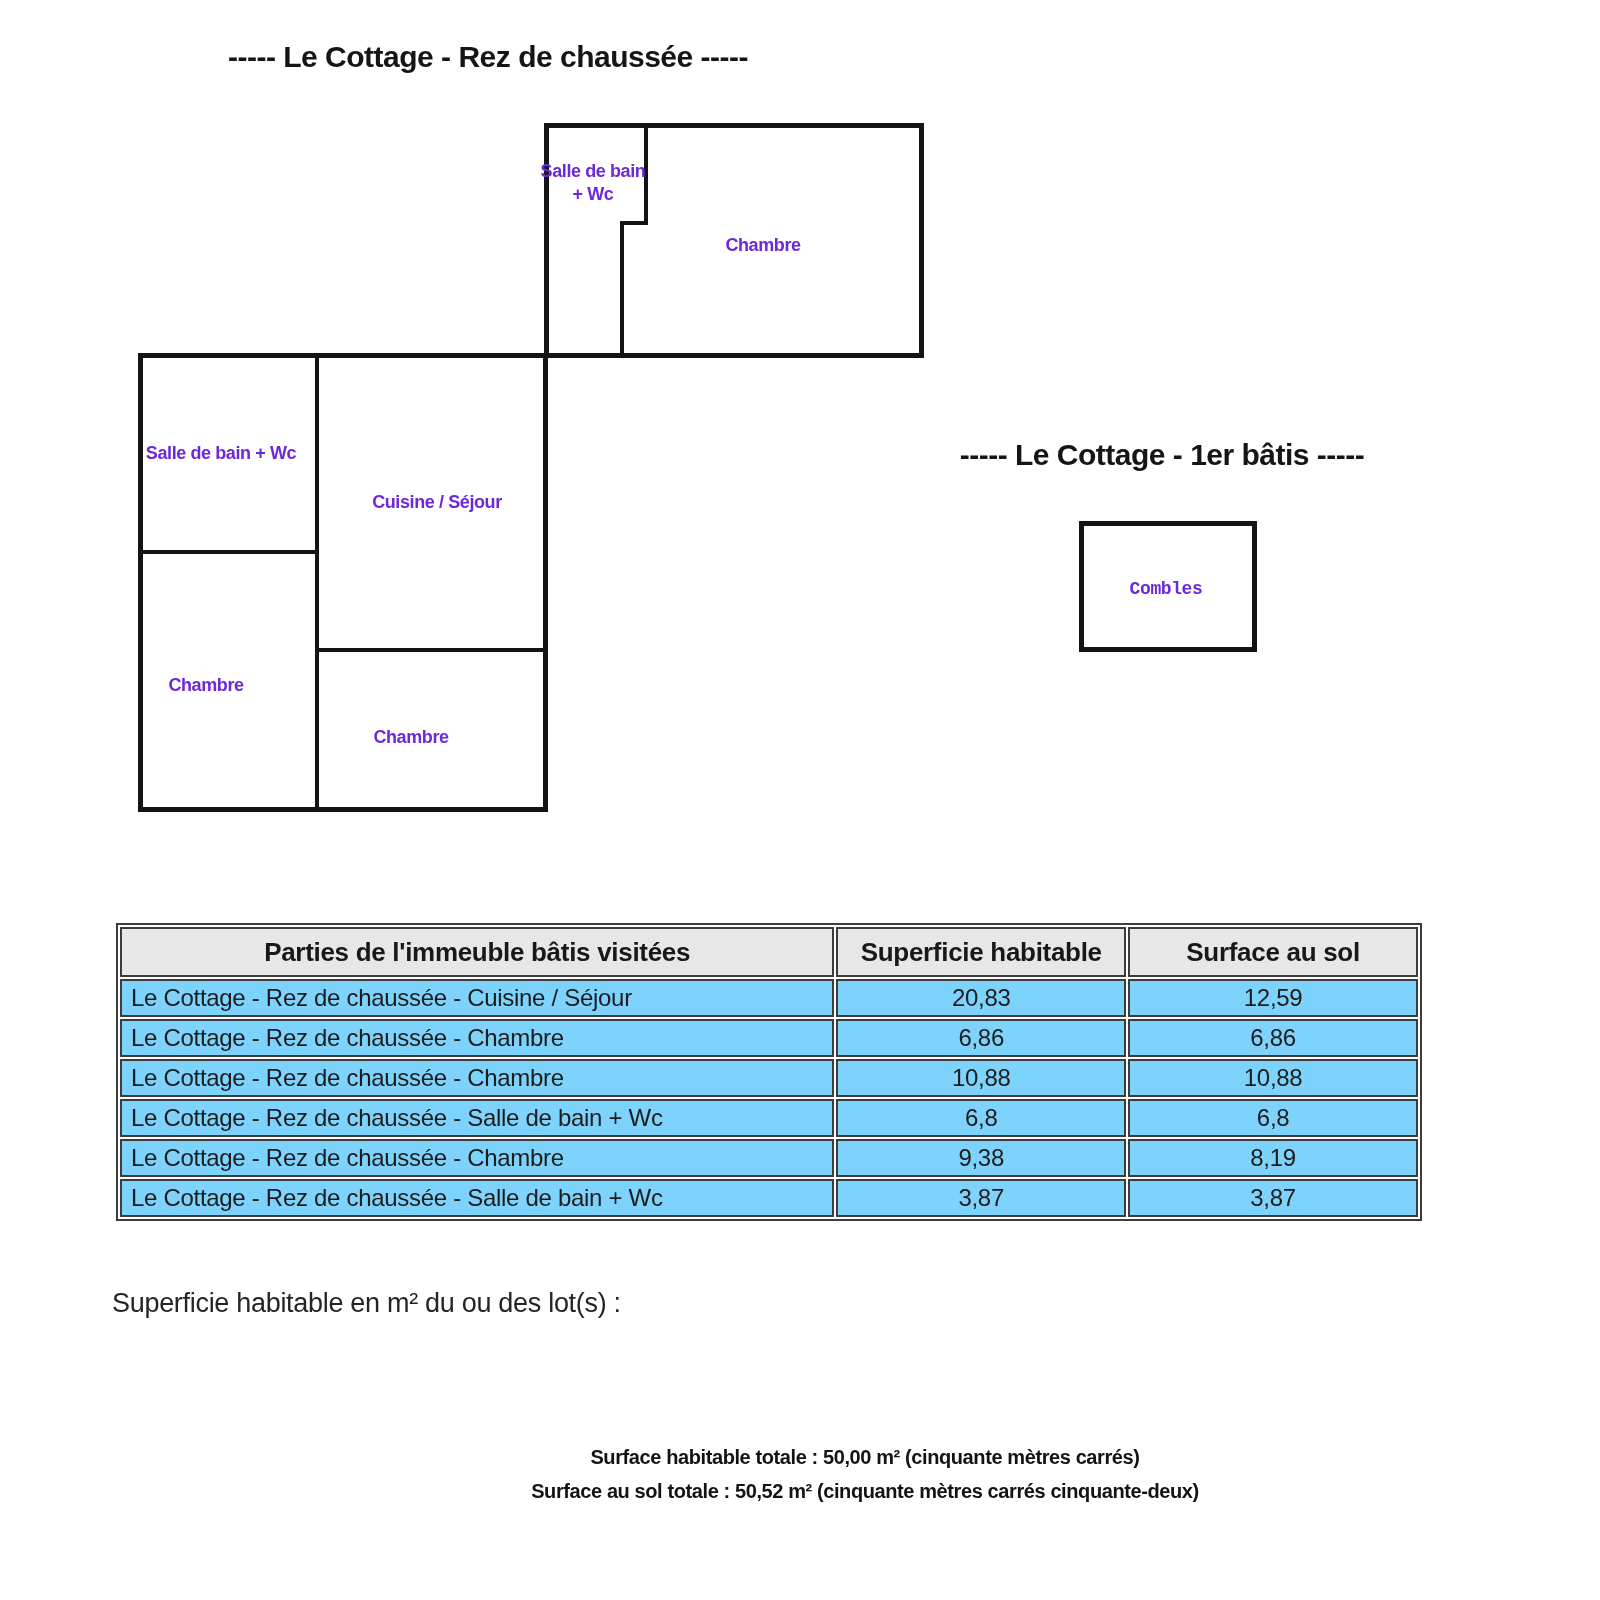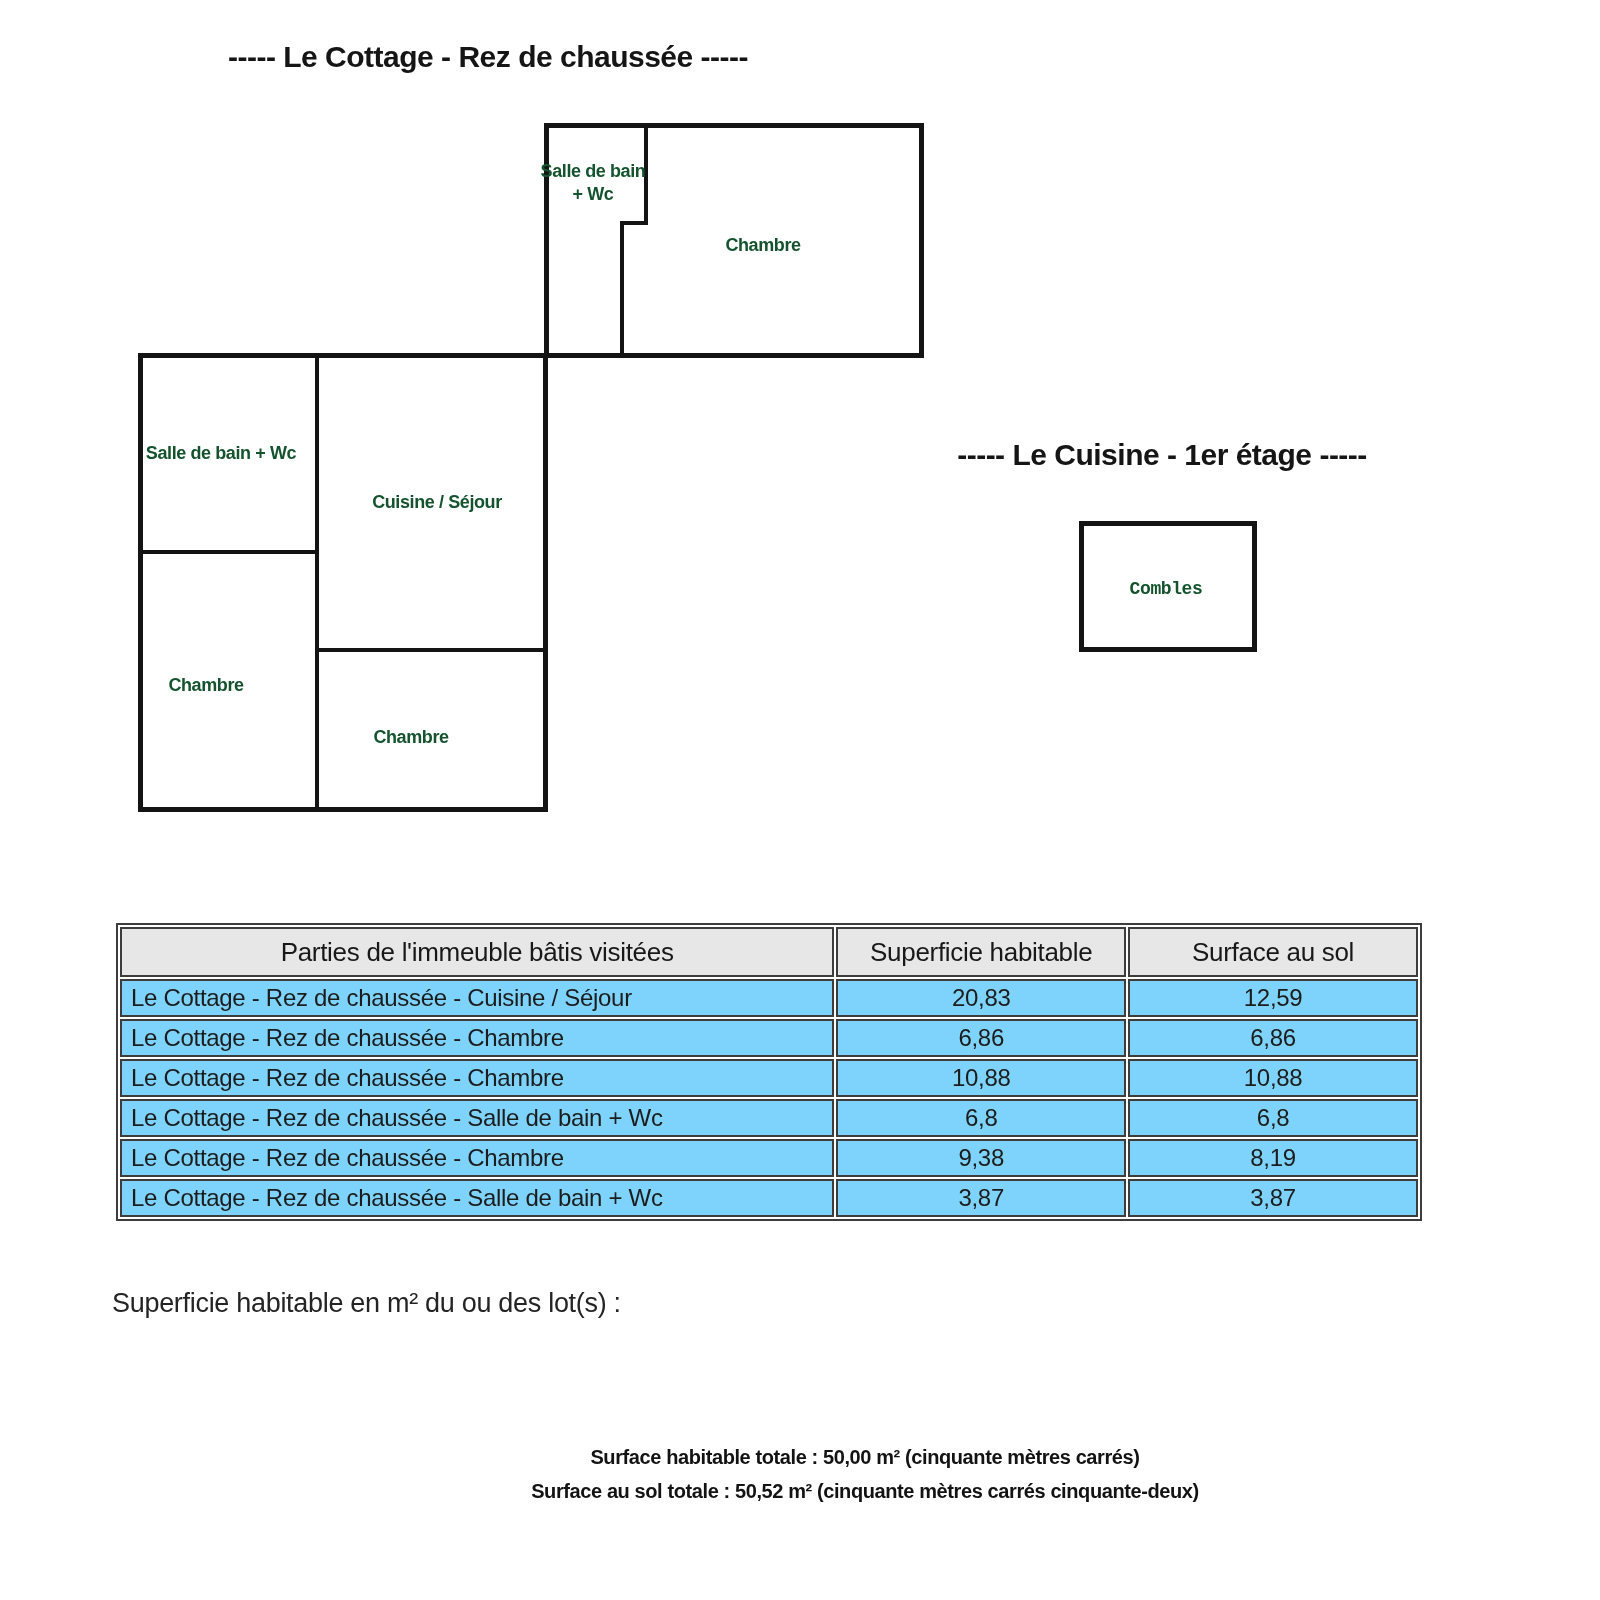--- a/index.html
+++ b/index.html
@@ -45,21 +45,21 @@
   .wall-lower-div-h1 { left: 140px; top: 550px; width: 177px; height: 4px; }
   .wall-lower-div-h2 { left: 317px; top: 648px; width: 229px; height: 4px; }
 
   
   .room-label {
     position: absolute;
     transform: translate(-50%, -50%);
     font-size: 18px;
     font-weight: bold;
     letter-spacing: -0.4px;
-    color: #14532d;
+    color: #6d28d9;
     text-align: center;
     white-space: pre-line;
     line-height: 1.25;
   }
   .lbl-bath-top    { left: 593px;  top: 182px; }
   .lbl-chambre-top { left: 763px;  top: 245px; }
   .lbl-bath-left   { left: 221px;  top: 453px; }
   .lbl-cuisine     { left: 437px;  top: 502px; }
   .lbl-chambre-left{ left: 206px;  top: 685px; }
   .lbl-chambre-mid { left: 411px;  top: 737px; }
@@ -77,21 +77,21 @@
   }
   table.surfaces th, table.surfaces td {
     border: 2px solid #3d3d3d;
     overflow: hidden;
     white-space: nowrap;
   }
   table.surfaces th {
     height: 50px;
     background: #e7e7e7;
     font-size: 26px;
-    font-weight: normal;
+    font-weight: bold;
     text-align: center;
     letter-spacing: -0.3px;
     color: #181818;
   }
   table.surfaces td {
     height: 38px;
     font-size: 24px;
     letter-spacing: -0.3px;
     background: #7dd3fc;
     color: #1c1c1c;
@@ -137,21 +137,21 @@
   <div class="wall wall-lower-div-h2"></div>
 
   <div class="room-label lbl-bath-top">Salle de bain
 + Wc</div>
   <div class="room-label lbl-chambre-top">Chambre</div>
   <div class="room-label lbl-bath-left">Salle de bain + Wc</div>
   <div class="room-label lbl-cuisine">Cuisine / Séjour</div>
   <div class="room-label lbl-chambre-left">Chambre</div>
   <div class="room-label lbl-chambre-mid">Chambre</div>
 
-  <h2 class="plan-title first">-----  Le Cuisine - 1er étage  -----</h2>
+  <h2 class="plan-title first">-----  Le Cottage - 1er bâtis  -----</h2>
   <div class="room-outline outline-combles"></div>
   <div class="room-label lbl-combles">Combles</div>
 
   <table class="surfaces">
     <colgroup>
       <col style="width:55.2%">
       <col style="width:22.4%">
       <col style="width:22.4%">
     </colgroup>
     <thead>

